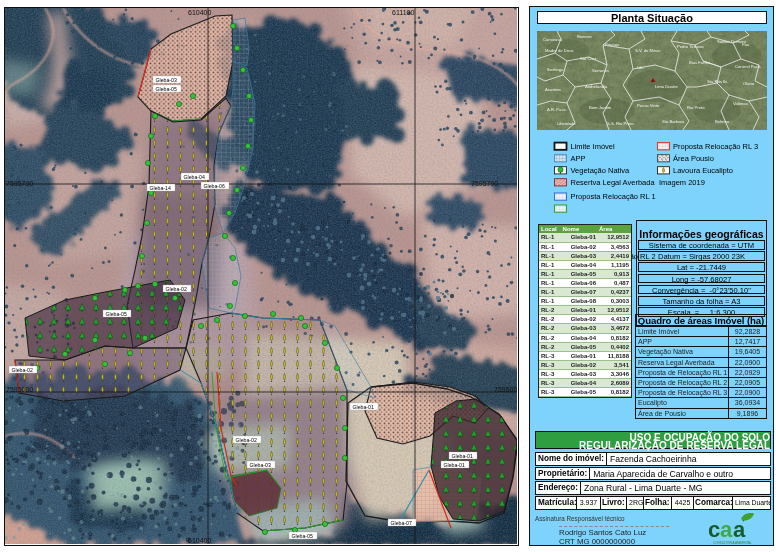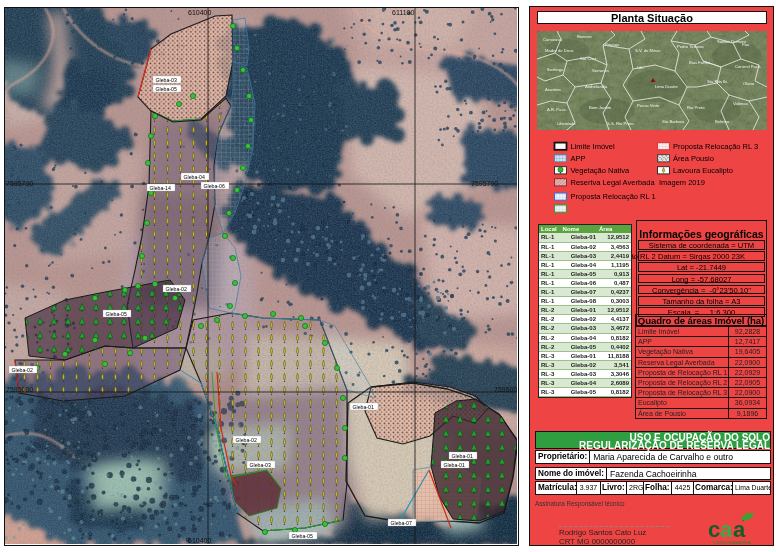--- a/index.html
+++ b/index.html
@@ -1,18 +1,18 @@
 <!DOCTYPE html>
 <html><head><meta charset="utf-8">
 <style>
 html,body{margin:0;padding:0;width:776px;height:552px;background:#fff;overflow:hidden;}
 body{font-family:"Liberation Sans",sans-serif;position:relative;}
 .abs{position:absolute;}
 #map{left:4px;top:7px;width:515px;height:539px;border:1.5px solid #111;box-sizing:border-box;}
-#panel{left:529px;top:6px;width:245px;height:540px;border:1.5px solid #111;box-sizing:border-box;background:#ef4444;}
+#panel{left:529px;top:6px;width:245px;height:540px;border:1.5px solid #111;box-sizing:border-box;background:#7dd3fc;}
 .bx{position:absolute;border:1px solid #111;box-sizing:border-box;background:#fff;}
 .irow{font-size:7.6px;text-align:center;border:1px solid #111;height:9.7px;line-height:9.2px;margin:0 0 1.5px 0;box-sizing:border-box;}
 .qn{font-size:7px;padding:0;padding-left:2px;border:1px solid #111;border-left:none;height:9.2px;line-height:9.2px;white-space:nowrap;overflow:hidden;}
 .qv{font-size:7px;padding:0;text-align:center;border:1px solid #111;border-right:none;width:37px;height:9.2px;line-height:9.2px;}
 #quadro table tr:first-child td{border-top:none;}
 #quadro table tr:last-child td{border-bottom:none;}
 .prow{display:flex;border:1px solid #111;height:13.5px;line-height:11px;margin-top:1.2px;background:#fff;align-items:stretch;box-sizing:border-box;}
 .plab{font-weight:bold;font-size:8.2px;padding:0 2px;white-space:nowrap;line-height:12px;}
 .pval{font-size:8.6px;border-left:1px solid #111;padding:0 3px;white-space:nowrap;line-height:12px;flex:1;}
 .pv2{font-size:7px;border-left:1px solid #111;border-right:1px solid #111;padding:0 2px;white-space:nowrap;line-height:12px;text-align:center;overflow:hidden;}
@@ -2476,27 +2476,31 @@
 <tr>
             <td class="qn">Área de Pousio</td>
             <td class="qv">9,1896</td>
           </tr>
 </tbody>
       </table>
 </div>
 
 <div class="abs" id="uso" style="left:5px;top:424px;width:236px;">
 <div style="background:#2f9e41;border:1px solid #111;color:#fff;font-weight:bold;font-size:10px;text-align:right;height:18px;line-height:8.6px;padding-top:1.5px;box-sizing:border-box;">USO E OCUPAÇÃO DO SOLO<br>REGULARIZAÇÃO DE RESERVA LEGAL</div>
+<div class="prow" style="margin-top:3px;">
+        <span class="plab">Nome do imóvel:</span>
+        <span class="pval">Fazenda Cachoeirinha</span>
+      </div>
 <div class="prow">
         <span class="plab">Proprietário:</span>
         <span class="pval">Maria Aparecida de Carvalho e outro</span>
       </div>
-<div class="prow" style="margin-top:3px;">
-        <span class="plab">Nome do imóvel:</span>
-        <span class="pval">Fazenda Cachoeirinha</span>
+<div class="prow">
+        <span class="plab">Endereço:</span>
+        <span class="pval">Zona Rural - Lima Duarte - MG</span>
       </div>
 <div class="prow">
         <span class="plab" style="width:40px;box-sizing:border-box;overflow:hidden;">Matrícula:</span>
         <span class="pv2" style="width:25px;box-sizing:border-box;">3.937</span>
         <span class="plab" style="width:25px;box-sizing:border-box;overflow:hidden;padding:0 1px;">Livro:</span>
         <span class="pv2" style="width:18px;box-sizing:border-box;">2RG</span>
         <span class="plab" style="width:27px;box-sizing:border-box;overflow:hidden;padding:0 1px;">Folha:</span>
         <span class="pv2" style="width:23px;box-sizing:border-box;">4425</span>
         <span class="plab" style="width:38px;box-sizing:border-box;overflow:hidden;padding:0 1px;">Comarca:</span>
         <span class="pv2" style="border-right:none;flex:1;box-sizing:border-box;font-size:6.8px;">Lima Duarte</span>

